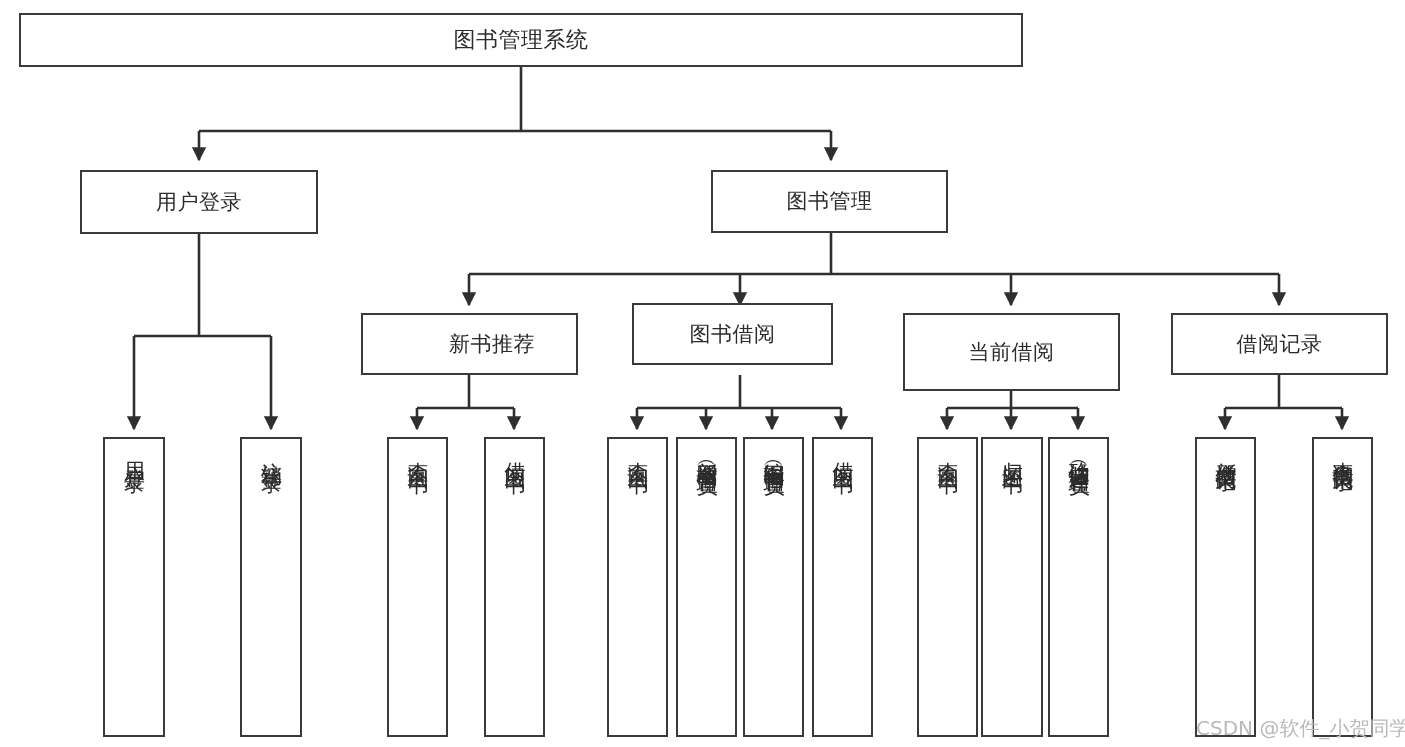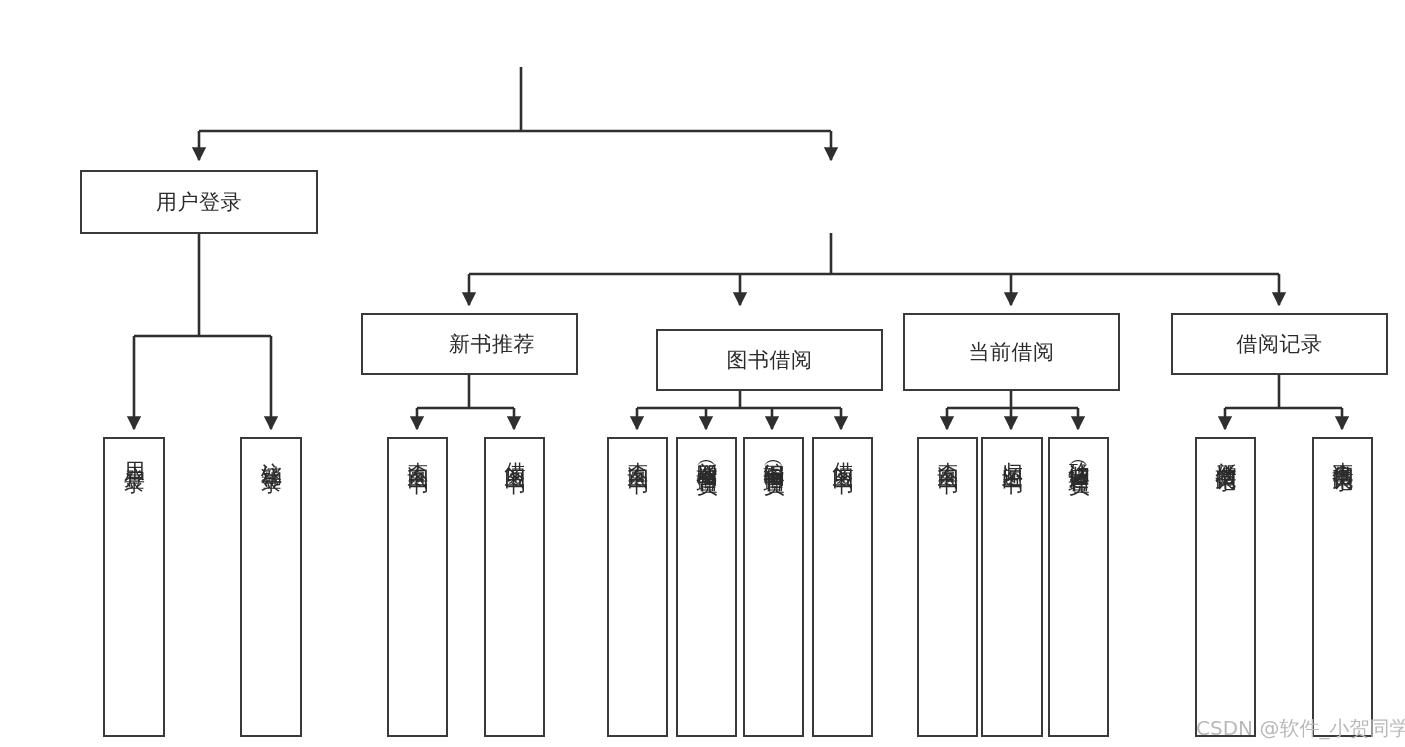--- a/index.html
+++ b/index.html
@@ -107,29 +107,35 @@
       <path d="M 1011 408 L 1011 429" marker-end="url(#arrow)"></path>
       <path d="M 1078 408 L 1078 429" marker-end="url(#arrow)"></path>
 
       <path d="M 1279 375 L 1279 408"></path>
       <path d="M 1225 408 L 1342 408"></path>
       <path d="M 1225 408 L 1225 429" marker-end="url(#arrow)"></path>
       <path d="M 1342 408 L 1342 429" marker-end="url(#arrow)"></path>
     </g>
   </svg>
 
+  <div class="node h root" style="left:19px;top:13px;width:1004px;height:54px;">
+    <span class="cap">图书管理系统</span>
+  </div>
 
   <div class="node h" style="left:80px;top:170px;width:238px;height:64px;">
     <span class="cap">用户登录</span>
+  </div>
+  <div class="node h" style="left:711px;top:170px;width:237px;height:63px;">
+    <span class="cap">图书管理</span>
   </div>
 
   <div class="node h" style="left:361px;top:313px;width:217px;height:62px;padding-left:45px;">
     <span class="cap">新书推荐</span>
   </div>
-  <div class="node h" style="left:632px;top:329px;width:227px;height:62px;margin-left:24px;">
+  <div class="node h" style="left:632px;top:303px;width:201px;height:62px;">
     <span class="cap">图书借阅</span>
   </div>
   <div class="node h" style="left:903px;top:313px;width:217px;height:78px;">
     <span class="cap">当前借阅</span>
   </div>
   <div class="node h" style="left:1171px;top:313px;width:217px;height:62px;">
     <span class="cap">借阅记录</span>
   </div>
 
   <div class="node v" style="left:103px;top:437px;width:62px;height:300px;">

